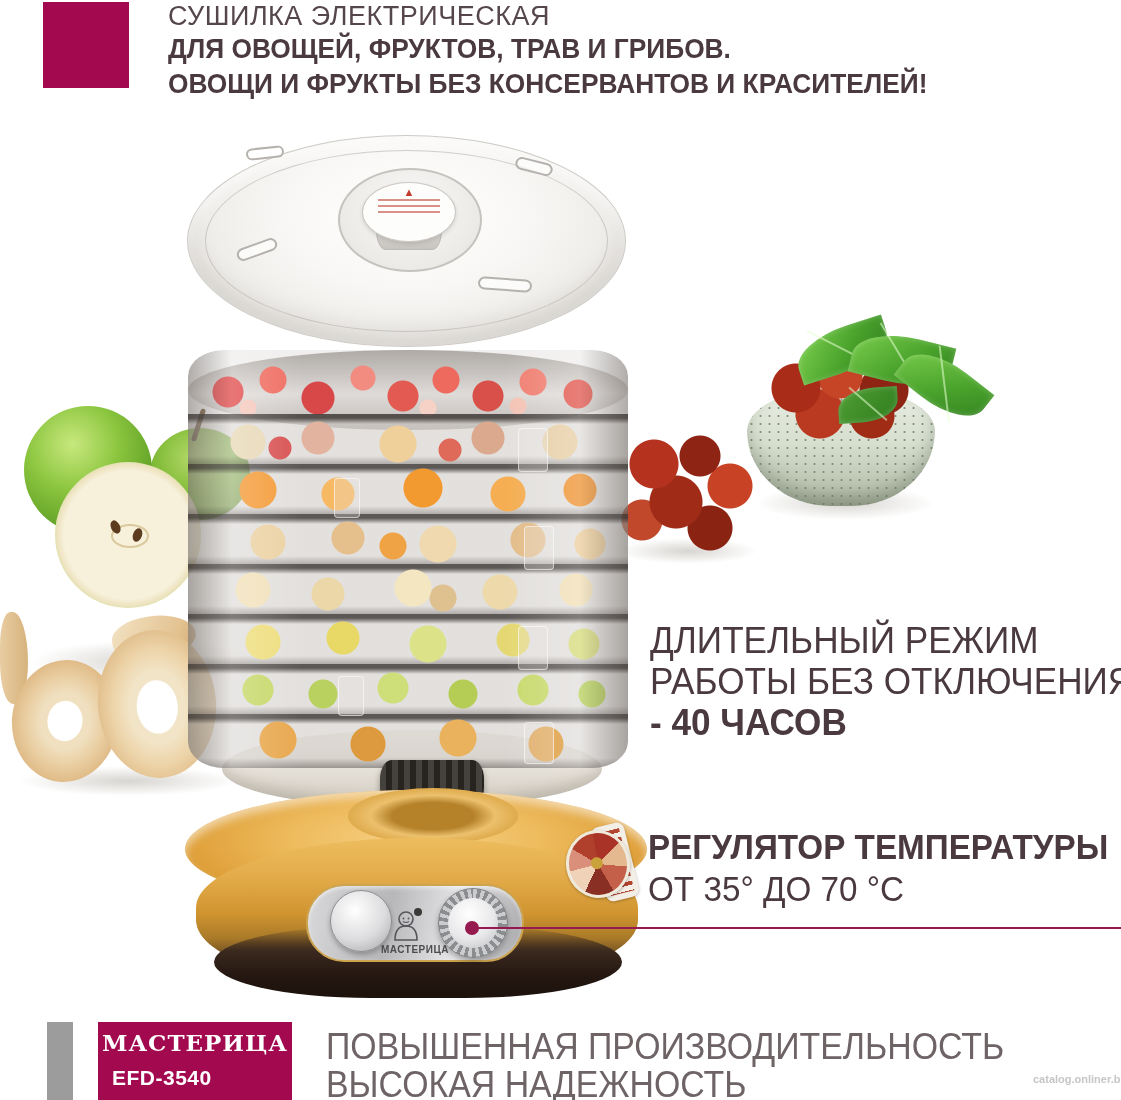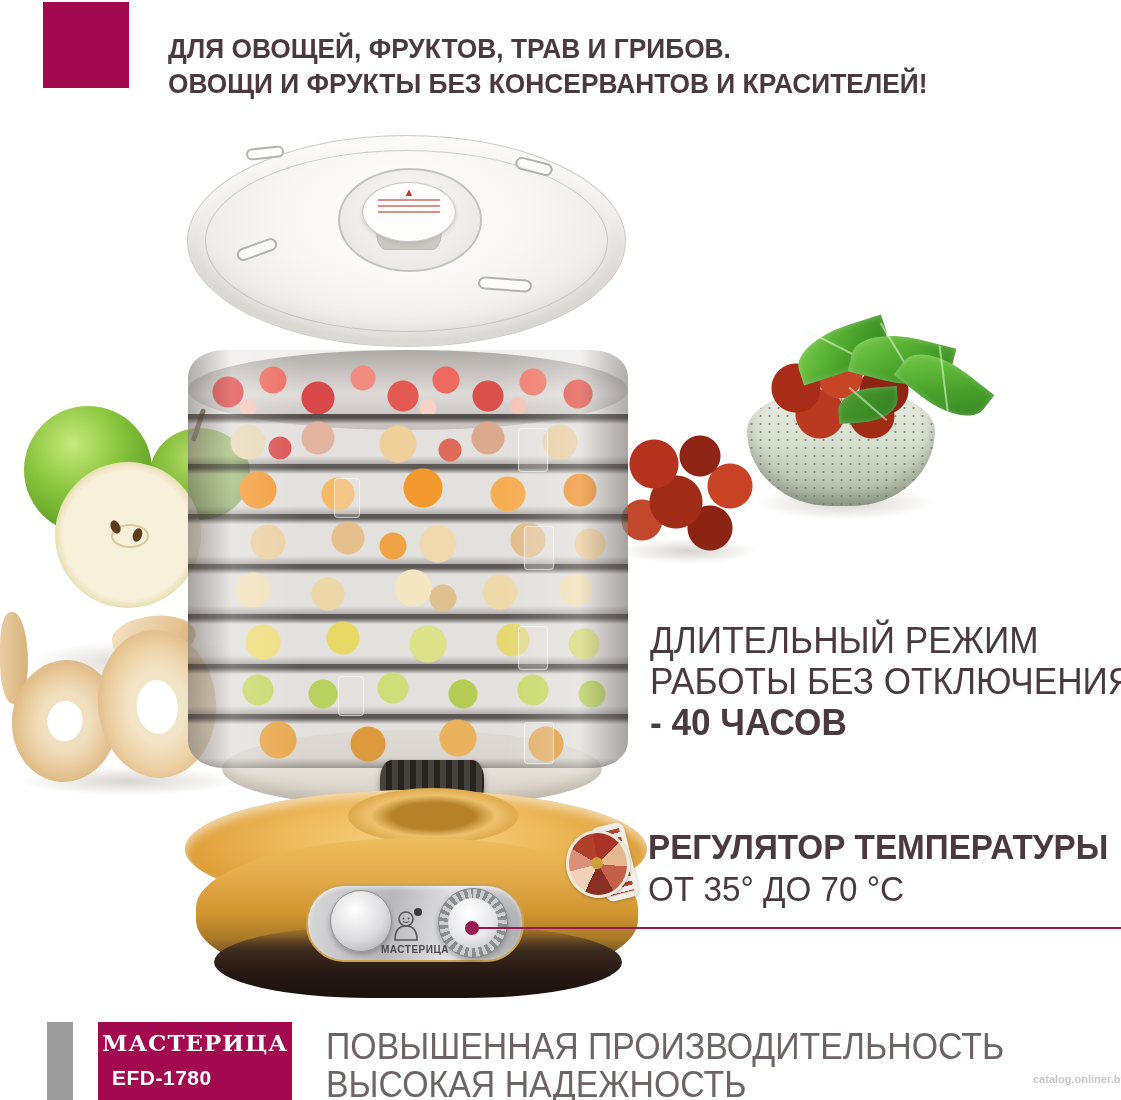--- a/index.html
+++ b/index.html
@@ -163,20 +163,21 @@
   .foot-line{left:326px;color:#6e6466;font-size:36px;white-space:nowrap;}
   .watermark{left:1033px;top:1073px;font-size:11px;font-weight:bold;color:#c6c6c6;
      text-shadow:0 0 2px #ffffff,0 1px 1px #ffffff,0 -1px 1px #ffffff;z-index:50;}
 </style>
 </head>
 <body>
 
 <div id="canvas">
 
   <div class="abs accent-square"></div>
+  <div class="abs hd hd-title">СУШИЛКА ЭЛЕКТРИЧЕСКАЯ</div>
   <div class="abs hd hd-b1 cond">ДЛЯ ОВОЩЕЙ, ФРУКТОВ, ТРАВ И ГРИБОВ.</div>
   <div class="abs hd hd-b2 cond">ОВОЩИ И ФРУКТЫ БЕЗ КОНСЕРВАНТОВ И КРАСИТЕЛЕЙ!</div>
 
   <div class="abs shadow" style="left:30px;top:640px;width:230px;height:44px;"></div>
   <div class="abs shadow" style="left:18px;top:766px;width:220px;height:30px;"></div>
   <div class="abs apple apple-back"></div>
   <div class="abs apple-stem"></div>
   <div class="abs apple apple-whole"></div>
   <div class="abs apple apple-half">
     <div class="core" style="left:56px;top:62px;"></div>
@@ -303,19 +304,19 @@
 
   <div class="abs feat dur cond2" style="top:620px;">ДЛИТЕЛЬНЫЙ РЕЖИМ</div>
   <div class="abs feat dur cond2" style="top:661px;">РАБОТЫ БЕЗ ОТКЛЮЧЕНИЯ</div>
   <div class="abs feat dur cond2" style="top:702px;font-weight:bold;">- 40 ЧАСОВ</div>
   <div class="abs feat tmp1 cond2">РЕГУЛЯТОР ТЕМПЕРАТУРЫ</div>
   <div class="abs feat tmp2 cond2">ОТ 35° ДО 70 °С</div>
 
   <div class="abs foot-bar"></div>
   <div class="abs foot-block">
     <div class="abs foot-brand">МАСТЕРИЦА</div>
-    <div class="abs foot-model">EFD-1780</div>
+    <div class="abs foot-model">EFD-3540</div>
   </div>
   <div class="abs foot-line cond" style="top:1026px;">ПОВЫШЕННАЯ ПРОИЗВОДИТЕЛЬНОСТЬ</div>
   <div class="abs foot-line cond" style="top:1064px;">ВЫСОКАЯ НАДЕЖНОСТЬ</div>
 
   <div class="abs watermark">catalog.onliner.by</div>
 </div>
 
 </body></html>

